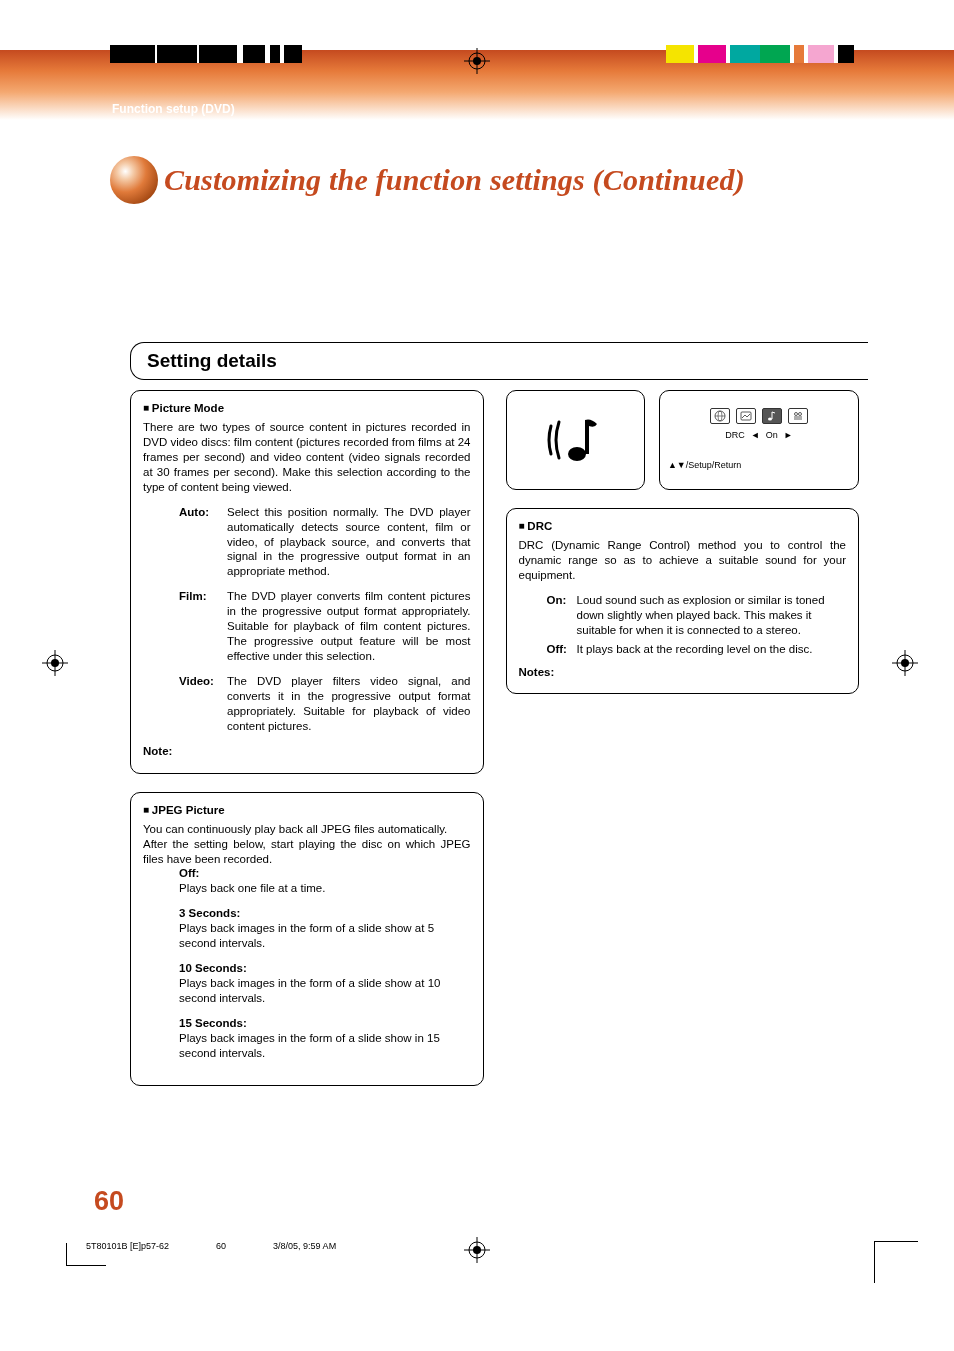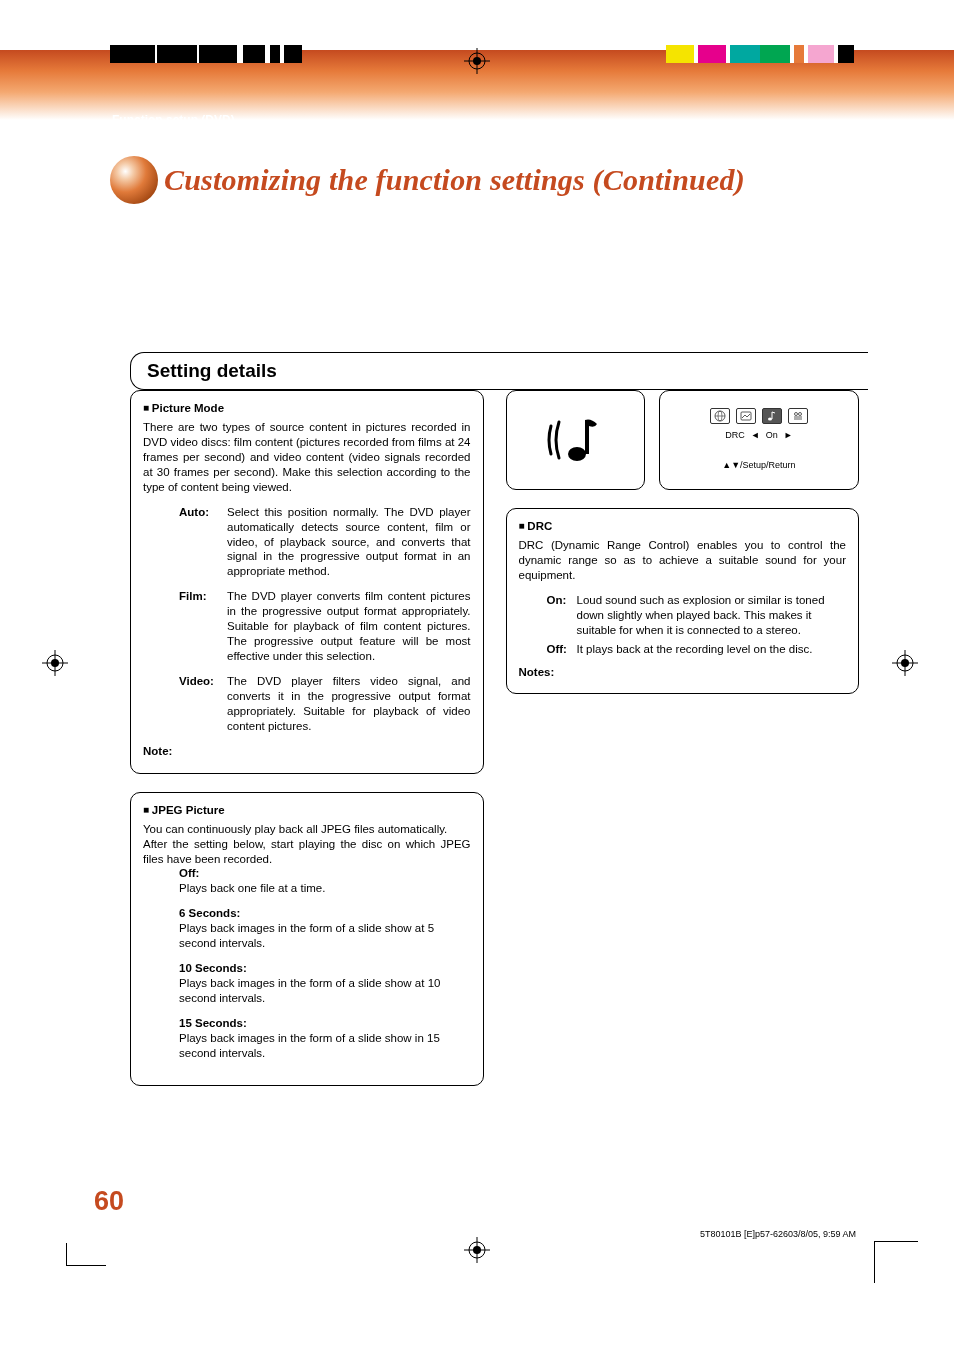--- a/index.html
+++ b/index.html
@@ -76,21 +76,21 @@
     left: 42px;
   }
   .reg-mark-right {
     position: absolute;
     top: 650px;
     right: 36px;
   }
   .reg-mark svg { display: block; }
   .breadcrumb {
     position: absolute;
-    top: 113px;
+    top: 102px;
     left: 112px;
     color: #fff;
     font-size: 12px;
     font-weight: bold;
   }
   .page-title-row {
     position: absolute;
     top: 156px;
     left: 110px;
     display: flex;
@@ -106,21 +106,21 @@
   .page-title {
     font-family: "Times New Roman", Times, serif;
     font-style: italic;
     font-weight: bold;
     font-size: 30px;
     color: #c54a1f;
     letter-spacing: 0.2px;
   }
   .setting-bar {
     position: absolute;
-    top: 352px;
+    top: 342px;
     left: 130px;
     right: 86px;
     border: 1px solid #000;
     border-right: none;
     border-radius: 14px 0 0 14px;
     padding: 7px 16px;
     font-size: 19px;
     font-weight: bold;
   }
   .content {
@@ -184,42 +184,43 @@
     width: 100%;
     font-size: 9px;
   }
   .osd-icons { display: flex; gap: 6px; justify-content: center; margin-bottom: 6px; }
   .osd-icons div {
     width: 20px; height: 16px; border: 1px solid #333; border-radius: 2px;
     display: flex; align-items: center; justify-content: center; font-size: 10px;
   }
   .osd-row { display: flex; gap: 6px; justify-content: center; align-items: center; font-size: 9px; }
   .osd-label { font-size: 9px; }
-  .osd-return { text-align: center; margin-top: 18px; font-size: 9px; }
+  .osd-return { text-align: left; margin-top: 18px; font-size: 9px; }
   .drc-list { margin-left: 28px; }
   .drc-item { display: flex; margin-bottom: 4px; }
   .drc-label { font-weight: bold; width: 30px; flex-shrink: 0; }
   .drc-body { flex: 1; }
   .page-num {
     position: absolute;
     left: 94px;
     bottom: 134px;
     font-size: 27px;
     font-weight: bold;
     color: #c54a1f;
   }
   .footer-row {
     position: absolute;
-    bottom: 112px;
+    bottom: 100px;
     left: 86px;
     right: 98px;
     display: flex;
-    justify-content: flex-end;
+    justify-content: flex-start;
     font-size: 9px;
     color: #000;
+    gap: 47px;
   }
   .crop-bl {
     position: absolute;
     left: 44px;
     bottom: 68px;
     width: 40px;
     height: 40px;
   }
   .crop-bl::before {
     content: "";
@@ -343,21 +344,21 @@
     <div class="panel">
       <div class="sub-head">JPEG Picture</div>
       <div class="note-body">You can continuously play back all JPEG files automatically.</div>
       <div class="note-body" style="">After the setting below, start playing the disc on which JPEG files have been recorded.</div>
       <div class="def-list-2">
         <div class="def-item-2">
           <div class="def-label-2">Off:</div>
           <div>Plays back one file at a time.</div>
         </div>
         <div class="def-item-2">
-          <div class="def-label-2">6 Seconds:</div>
+          <div class="def-label-2">3 Seconds:</div>
           <div>Plays back images in the form of a slide show at 5 second intervals.</div>
         </div>
         <div class="def-item-2">
           <div class="def-label-2">10 Seconds:</div>
           <div>Plays back images in the form of a slide show at 10 second intervals.</div>
         </div>
         <div class="def-item-2">
           <div class="def-label-2">15 Seconds:</div>
           <div>Plays back images in the form of a slide show in 15 second intervals.</div>
         </div>
@@ -412,21 +413,21 @@
             <span>On</span>
             <span>►</span>
           </div>
           <div class="osd-return">▲▼/Setup/Return</div>
         </div>
       </div>
     </div>
 
     <div class="panel">
       <div class="sub-head">DRC</div>
-      <div class="para">DRC (Dynamic Range Control) enables you to control the dynamic range so as to achieve a suitable sound for your equipment.</div>
+      <div class="para">DRC (Dynamic Range Control) method you to control the dynamic range so as to achieve a suitable sound for your equipment.</div>
       <div class="drc-list">
         <div class="drc-item">
           <div class="drc-label">On:</div>
           <div class="drc-body">Loud sound such as explosion or similar is toned down slightly when played back. This makes it suitable for when it is connected to a stereo.</div>
         </div>
         <div class="drc-item">
           <div class="drc-label">Off:</div>
           <div class="drc-body">It plays back at the recording level on the disc.</div>
         </div>
       </div>

